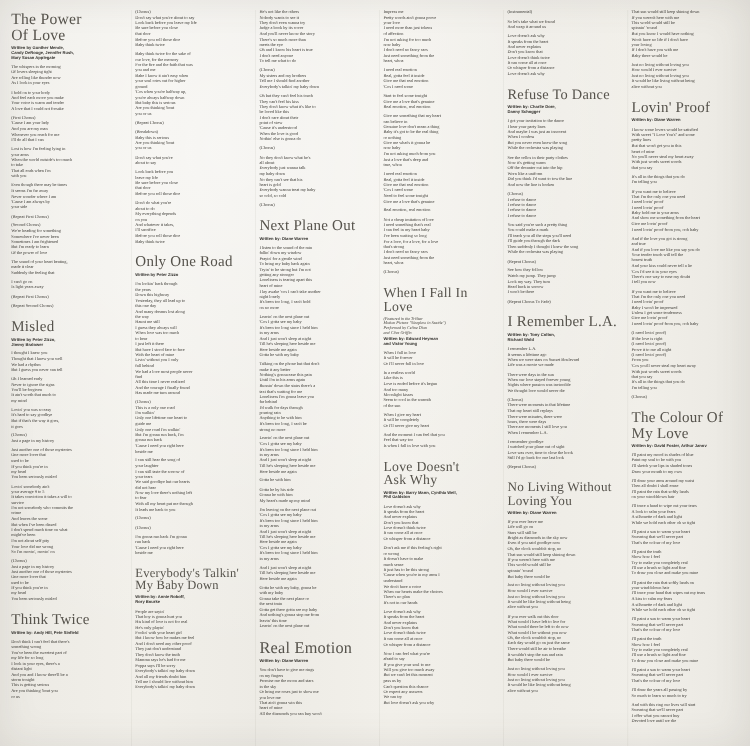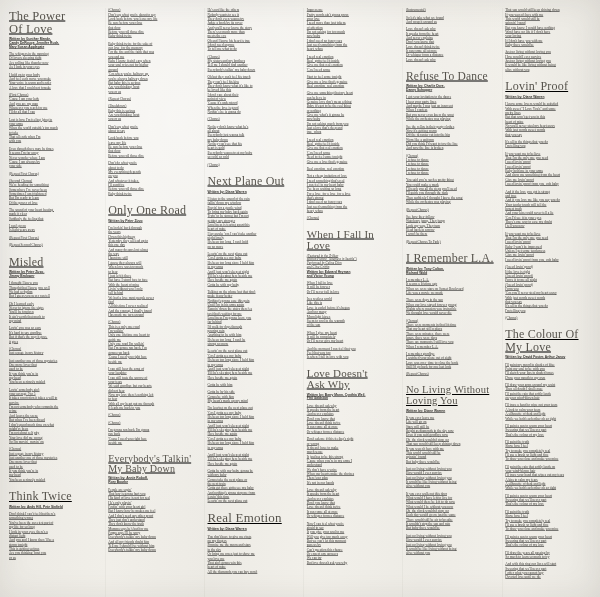--- a/index.html
+++ b/index.html
@@ -1,21 +1,21 @@
 <!DOCTYPE html>
 <html><head>
 <meta charset="utf-8">
 <style>
   html,body{margin:0;padding:0;}
   body{
     width:600px;height:597px;overflow:hidden;
     background:#e8e6e1;
     font-family:"Liberation Serif", serif;
   }
-  #viewport{width:600px;height:597px;overflow:hidden;position:relative;text-decoration:underline;}
+  #viewport{width:600px;height:597px;overflow:hidden;position:relative;}
   
   #sheet{
     width:1200px;height:1194px;
     transform:scale(0.5);transform-origin:0 0;
     background:
       radial-gradient(ellipse at 30% 20%, rgba(255,255,255,0.55), rgba(0,0,0,0) 60%),
       linear-gradient(90deg,#eceae4 0%,#f1efe9 18%,#edebe5 35%,#f2f0ea 52%,#eeece6 70%,#f1efe9 86%,#eae8e2 100%);
     box-shadow:inset 0 0 60px rgba(90,85,70,0.12);
     display:flex;
     gap:14px;

